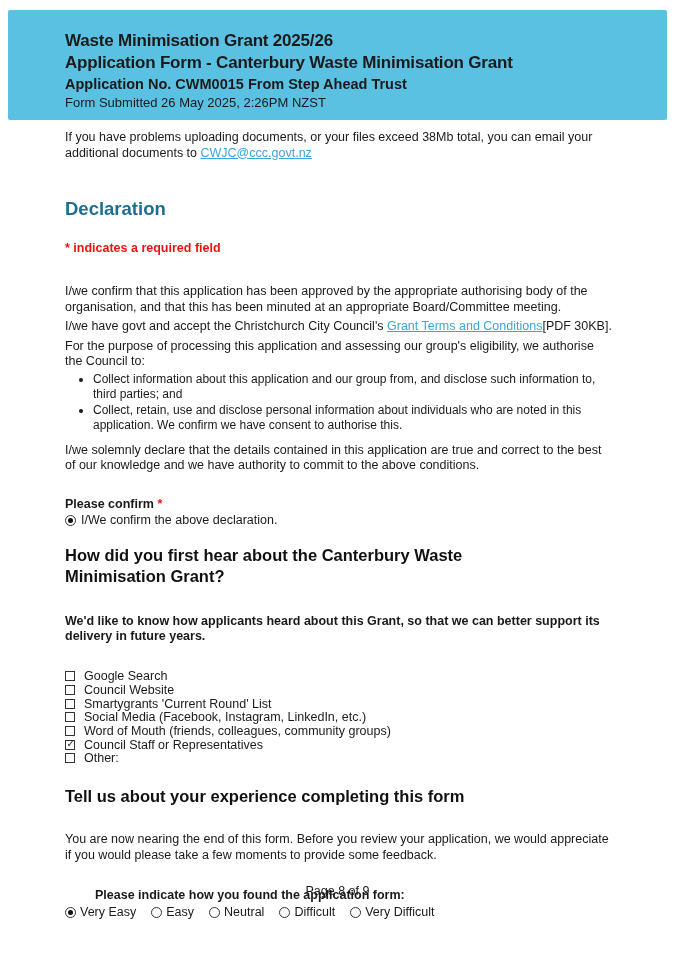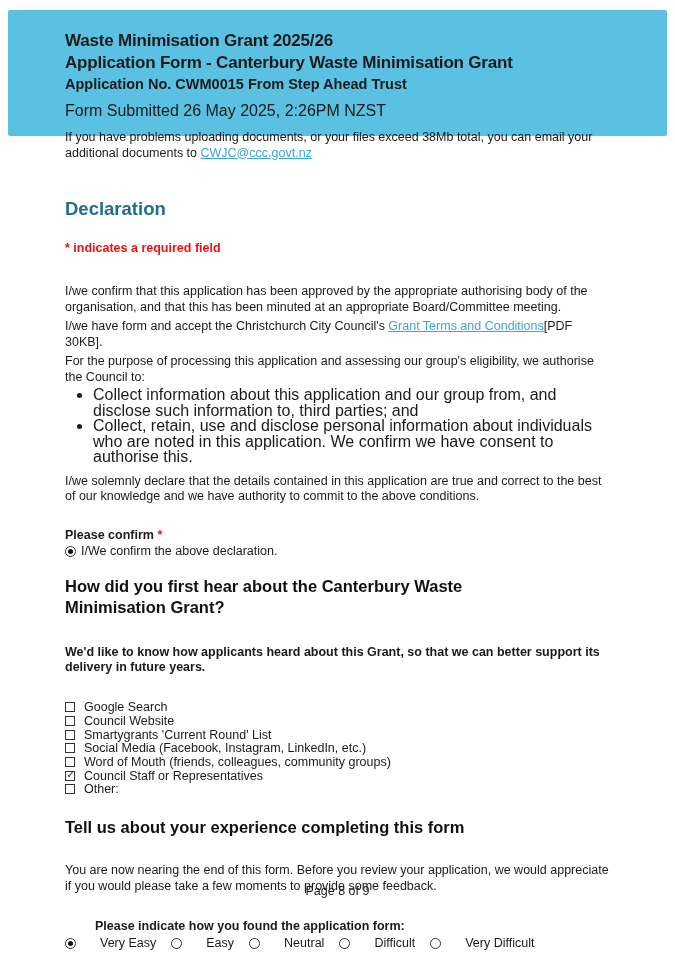--- a/index.html
+++ b/index.html
@@ -8,40 +8,40 @@
     --required:#ee1111;
     --link:#3aa5da;
     --text:#1a1a1a;
   }
   *{margin:0;padding:0;box-sizing:border-box;}
   html,body{background:#fff;}
   body{font-family:"Liberation Sans","DejaVu Sans",sans-serif;color:var(--text);}
   .page{position:relative;width:675px;height:955px;background:#fff;overflow:hidden;}
 
   
-  .band{position:absolute;left:8px;top:10px;width:659px;height:126px;background:var(--band);
+  .band{position:absolute;left:8px;top:10px;width:659px;height:110px;background:var(--band);
         border-radius:2px;padding:20px 20px 0 57px;}
   .band .t1{font-size:17px;font-weight:700;line-height:22px;letter-spacing:-0.2px;}
   .band .t2{font-size:17px;font-weight:700;line-height:22px;letter-spacing:-0.2px;}
   .band .t3{font-size:14.5px;font-weight:700;line-height:19px;margin-top:1px;}
-  .band .t4{font-size:16px;line-height:15px;margin-top:9px;}
+  .band .t4{font-size:13px;line-height:15px;margin-top:1px;}
 
   .content{position:absolute;left:65px;top:120px;width:548px;}
   p,.pline{font-size:12.5px;line-height:15.5px;}
   a{color:var(--link);text-decoration:underline;cursor:pointer;}
 
   .intro{margin-top:10px;}
 
   h1.decl{margin-top:37px;font-size:18.5px;font-weight:700;color:var(--heading);}
   .required-note{margin-top:21px;font-size:12.5px;font-weight:700;color:var(--required);}
 
   .p1{margin-top:29px;}
   .pgap{margin-top:4px;}
   ul.decl-bullets{margin:2px 0 0 0;padding-left:28px;list-style:disc;}
-  ul.decl-bullets li{font-size:16px;line-height:15.5px;}
+  ul.decl-bullets li{font-size:12px;line-height:15.5px;}
   .p4{margin-top:9px;}
 
   .confirm{margin-top:23px;}
   .confirm .lbl{font-size:12.5px;font-weight:700;}
   .confirm .lbl .star{color:var(--required);font-weight:700;}
   .opt-row{display:flex;align-items:center;margin-top:2px;font-size:12.5px;line-height:15px;}
 
   
   .radio{display:inline-block;width:11px;height:11px;border:1.2px solid #333;border-radius:50%;
          margin-right:5px;position:relative;flex:0 0 auto;}
@@ -53,21 +53,21 @@
 
   h2.section{margin-top:17px;font-size:16.5px;font-weight:700;line-height:21px;max-width:470px;color:#111;}
   .hear-intro{margin-top:27px;font-weight:bold;}
   .checklist{margin-top:25px;}
   .check-row{display:flex;align-items:center;height:13.7px;font-size:12.5px;}
 
   h2.section.exp{margin-top:21px;}
   .exp-intro{margin-top:25px;}
   .rating-label{margin-top:25px;font-size:12.5px;font-weight:700;padding-left:30px;}
   .rating-row{display:flex;align-items:center;margin-top:3px;font-size:12.5px;}
-  .rating-row .opt{display:flex;align-items:center;margin-right:15px;gap:20px;}
+  .rating-row .opt{display:flex;align-items:center;margin-right:15px;}
   .rating-row .radio{margin-right:4px;}
 
   .footer{position:absolute;left:0;right:0;top:884px;text-align:center;font-size:12.5px;}
 </style>
 </head>
 <body>
 
 <div class="page">
 
   <div class="band">
@@ -80,21 +80,21 @@
   <div class="content">
 
     <p class="intro"><span>If you have problems uploading documents, or your files exceed 38Mb total, you can email your additional documents to </span><a>CWJC@ccc.govt.nz</a></p>
 
     <h1 class="decl">Declaration</h1>
 
     <div class="required-note">* indicates a required field</div>
 
     <p class="p1">I/we confirm that this application has been approved by the appropriate authorising body of the organisation, and that this has been minuted at an appropriate Board/Committee meeting.</p>
 
-    <p class="pgap"><span>I/we have form and accept the Christchurch City Council's </span><a>Grant Terms and Conditions</a><span>[PDF 30KB].</span></p>
+    <p class="pgap"><span>I/we have govt and accept the Christchurch City Council's </span><a>Grant Terms and Conditions</a><span>[PDF 30KB].</span></p>
 
     <p class="pgap">For the purpose of processing this application and assessing our group's eligibility, we authorise the Council to:</p>
 
     <ul class="decl-bullets">
       <li>Collect information about this application and our group from, and disclose such information to, third parties; and</li>
       <li>Collect, retain, use and disclose personal information about individuals who are noted in this application. We confirm we have consent to authorise this.</li>
     </ul>
 
     <p class="p4">I/we solemnly declare that the details contained in this application are true and correct to the best of our knowledge and we have authority to commit to the above conditions.</p>
 

